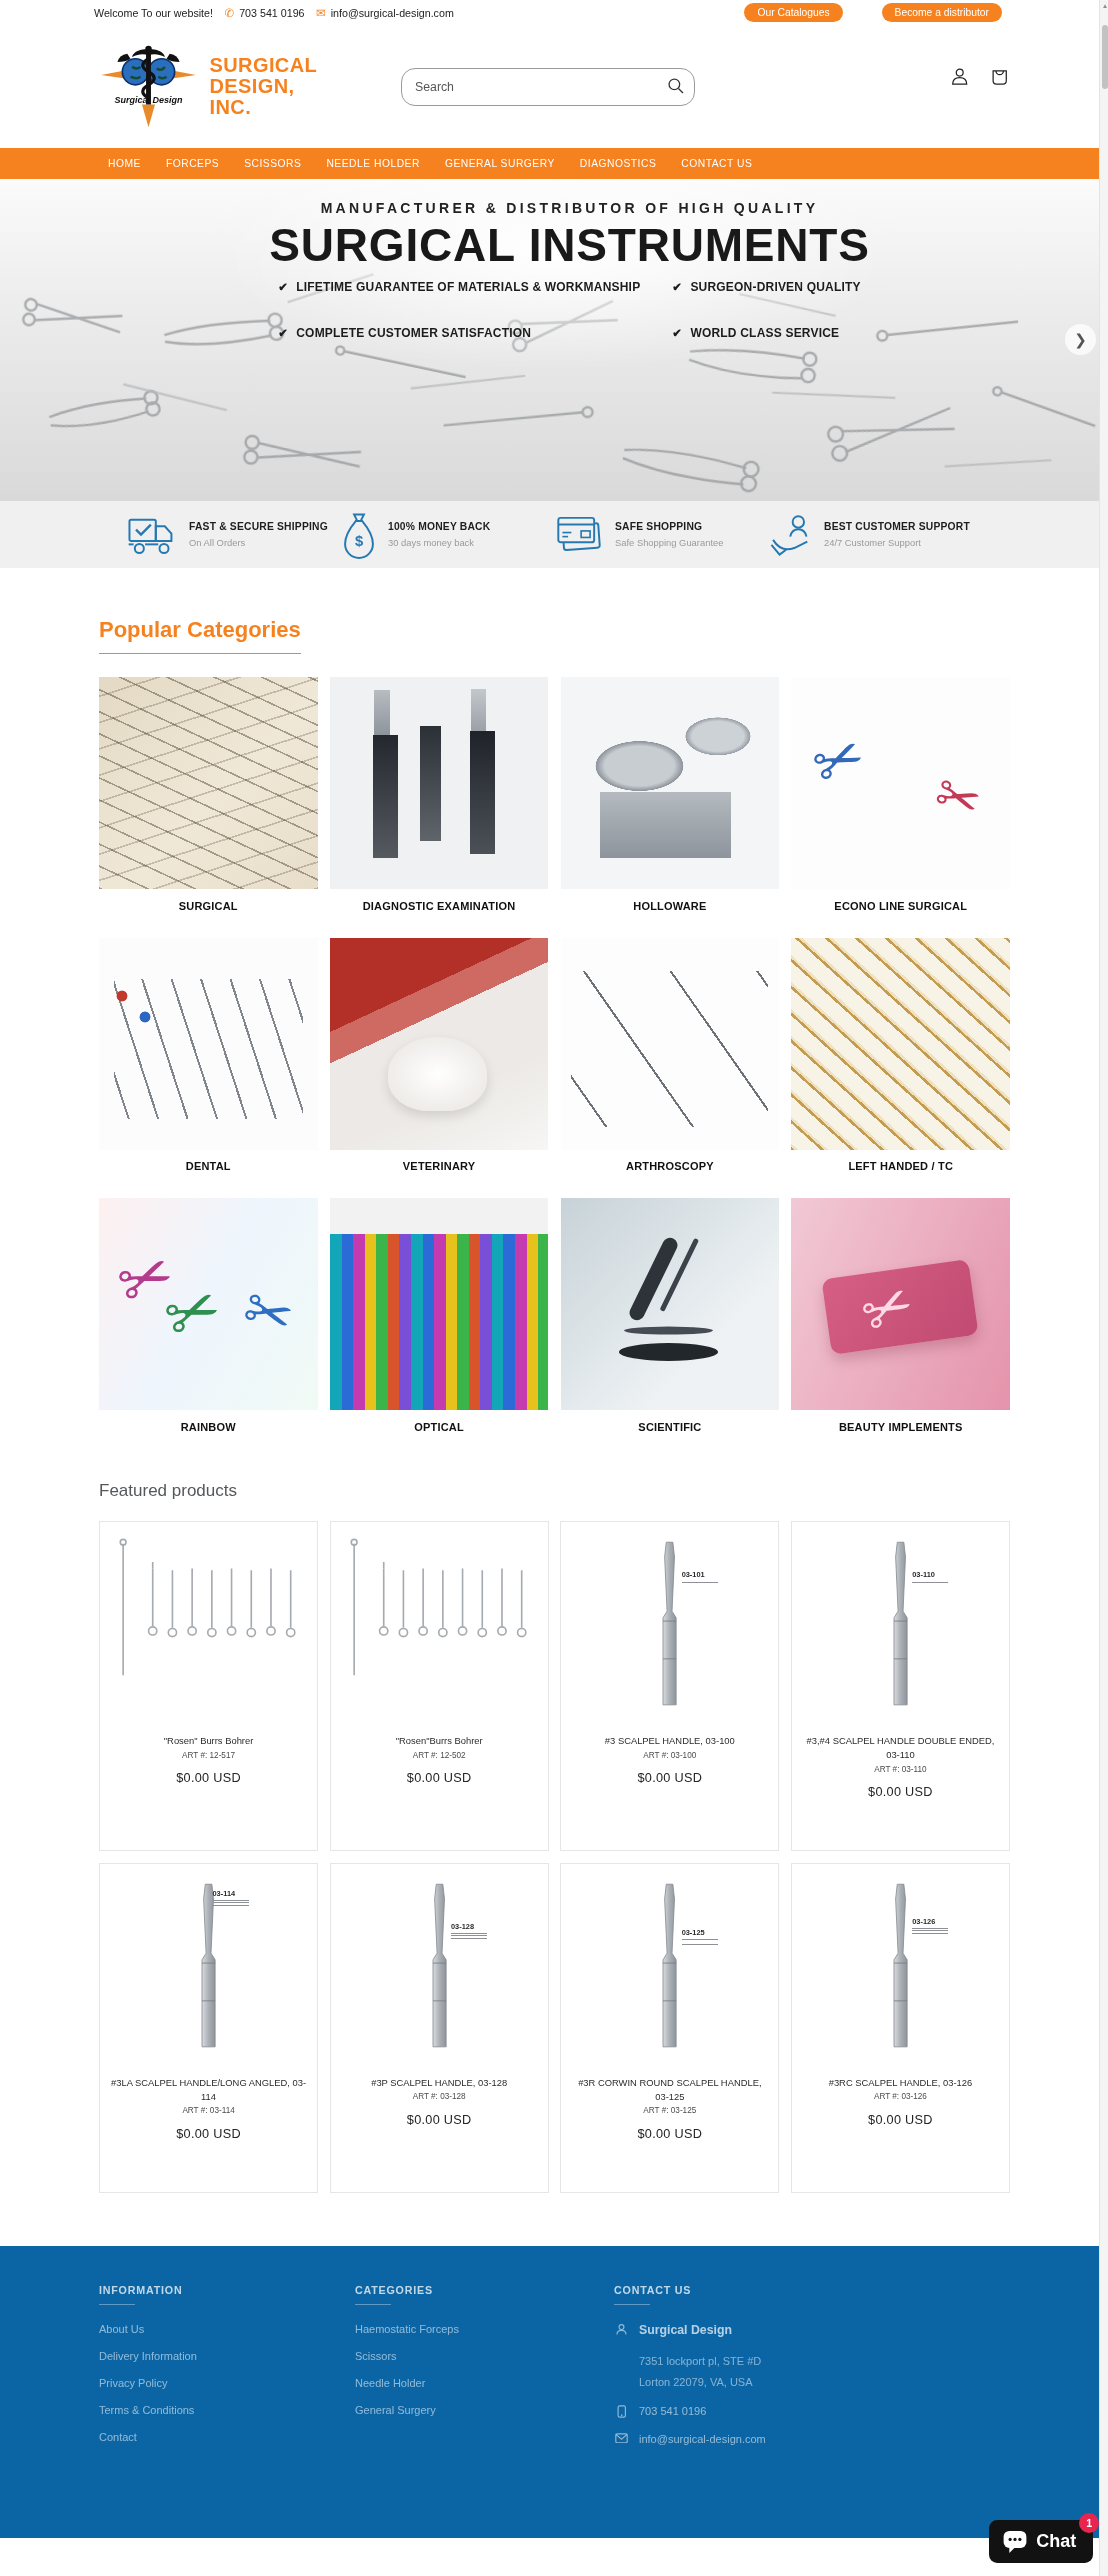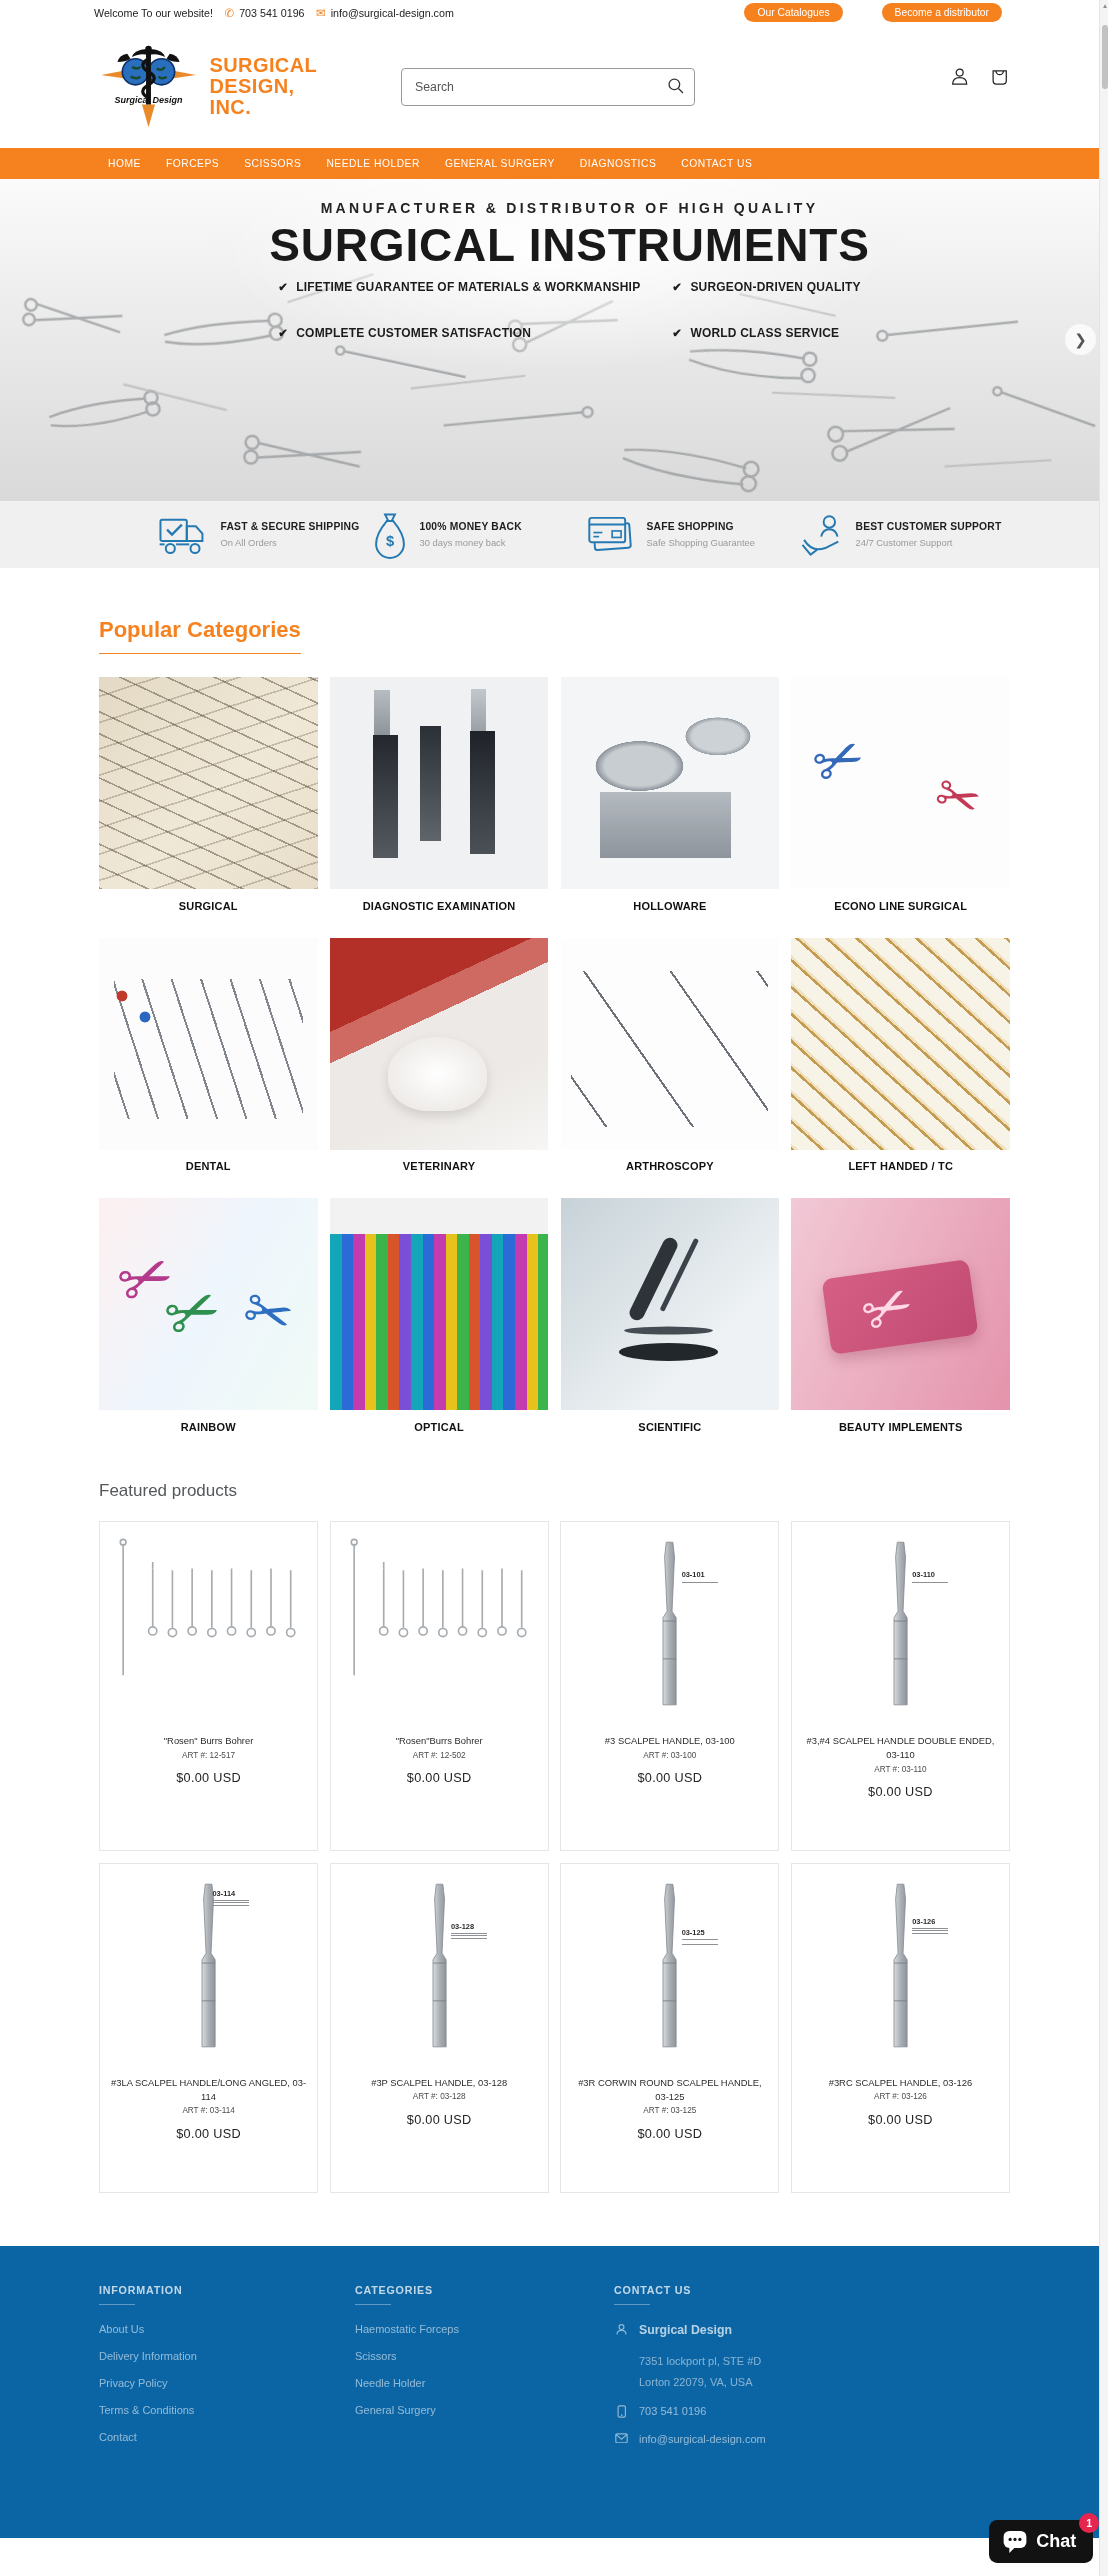--- a/index.html
+++ b/index.html
@@ -13,21 +13,21 @@
   .topbar-btns { margin-left:auto; display:flex; gap:39px; }
   .pill { background:#f6821f; color:#fff; border:none; border-radius:11.5px; font-size:10.3px; padding:4.1px 13px; cursor:pointer; font-family:inherit; }
 
   
   .header { height:123px; background:#fff; display:flex; align-items:center; padding:0 99px; position:relative; }
   .logo { display:flex; align-items:center; gap:11.5px; cursor:pointer; }
   .logo-name { color:#f6821f; font-weight:bold; font-size:20px; line-height:1.05; letter-spacing:0.4px; }
   .emblem { position:relative; width:99px; height:85px; }
   .emblem .cap { position:absolute; left:50%; transform:translateX(-50%); top:51px; font-size:9px; font-style:italic; font-weight:bold; color:#111; white-space:nowrap; }
   .searchwrap { position:absolute; left:401px; top:43px; width:294px; }
-  .search { width:100%; height:38px; border:0.8px solid #9a9a9a; border-radius:4px; padding:0 36px 0 13px; font-size:12.3px; color:#1d4ed8; font-family:inherit; background:#fff; }
+  .search { width:100%; height:38px; border:0.8px solid #9a9a9a; border-radius:14px; padding:0 36px 0 13px; font-size:12.3px; color:#1d4ed8; font-family:inherit; background:#fff; }
   .search::placeholder { color:#555; }
   .search-btn { position:absolute; right:6.6px; top:6.6px; width:25px; height:25px; background:none; border:none; cursor:pointer; }
   .hicons { position:absolute; right:99px; top:41px; display:flex; gap:18px; }
   .hicon { background:none; border:none; cursor:pointer; }
 
   
   .nav { height:31px; background:#f6821f; display:flex; align-items:center; gap:25px; padding-left:108px; }
   .nav a { color:#fff; font-size:10.3px; letter-spacing:0.5px; text-decoration:none; cursor:pointer; }
 
   
@@ -36,21 +36,21 @@
   .hero-fade { position:absolute; inset:0; background:radial-gradient(ellipse 460px 164px at 50% 22%, rgba(255,255,255,.95), rgba(255,255,255,0) 75%); }
   .hero-content { position:relative; text-align:center; padding-top:21.4px; z-index:2;padding-left:30px; }
   .hero-kicker { font-size:14px; letter-spacing:3.3px; color:#232323; font-weight:bold; }
   .hero-title { font-size:46px; font-weight:bold; letter-spacing:0.8px; color:#191919; margin-top:1.6px; }
   .hero-bullets { margin-top:8.2px; display:grid; grid-template-columns:auto auto; column-gap:107px; row-gap:7.4px; justify-content:center; text-align:left;gap:32px; }
   .hbullet { font-size:12px; font-weight:bold; color:#1c1c1c; letter-spacing:0.2px; }
   .hbullet::before { content:"✔"; margin-right:8.2px; font-size:11.5px; }
   .hero-arrow { position:absolute; right:13px; top:145px; width:31px; height:31px; border-radius:50%; background:rgba(255,255,255,.75); border:none; color:#555; font-size:15px; cursor:pointer; z-index:3; }
 
   
-  .features { height:67px; background:#f0f0f0; display:flex; align-items:center; padding:0 95px; justify-content:flex-end; }
+  .features { height:67px; background:#f0f0f0; display:flex; align-items:center; padding:0 95px; justify-content:center; }
   .feat { display:flex; align-items:center; gap:11.5px; width:214px; }
   .feat svg { flex:0 0 auto; }
   .feat .ft { font-size:10.3px; font-weight:bold; color:#1e1e1e; letter-spacing:0.2px; }
   .feat .fs { font-size:9.4px; color:#9a9a9a; margin-top:4.1px; }
 
   
   .main { padding:0 99px; }
   .popcat-h { margin-top:49px; display:inline-block; color:#f6821f; font-size:22px; font-weight:bold; padding-bottom:10px; border-bottom:1.6px solid #f6821f; }
   .catgrid { margin-top:23px; display:grid; grid-template-columns:repeat(4,1fr); column-gap:12.3px; row-gap:26px; }
   .cat { cursor:pointer; }

